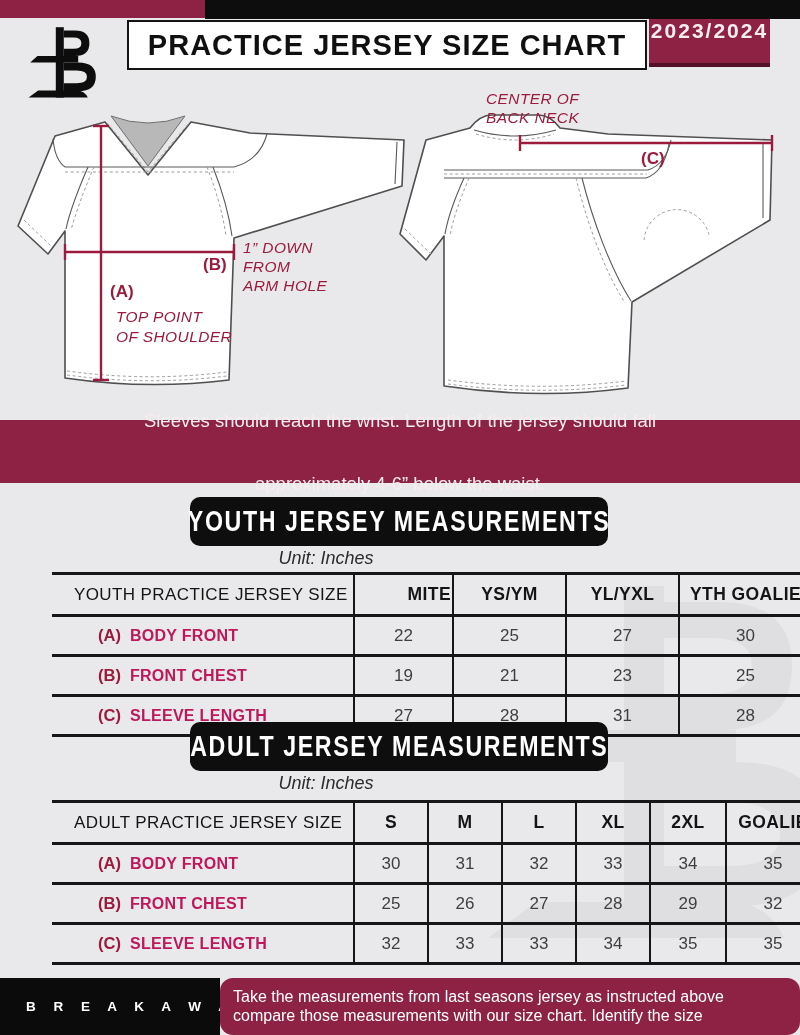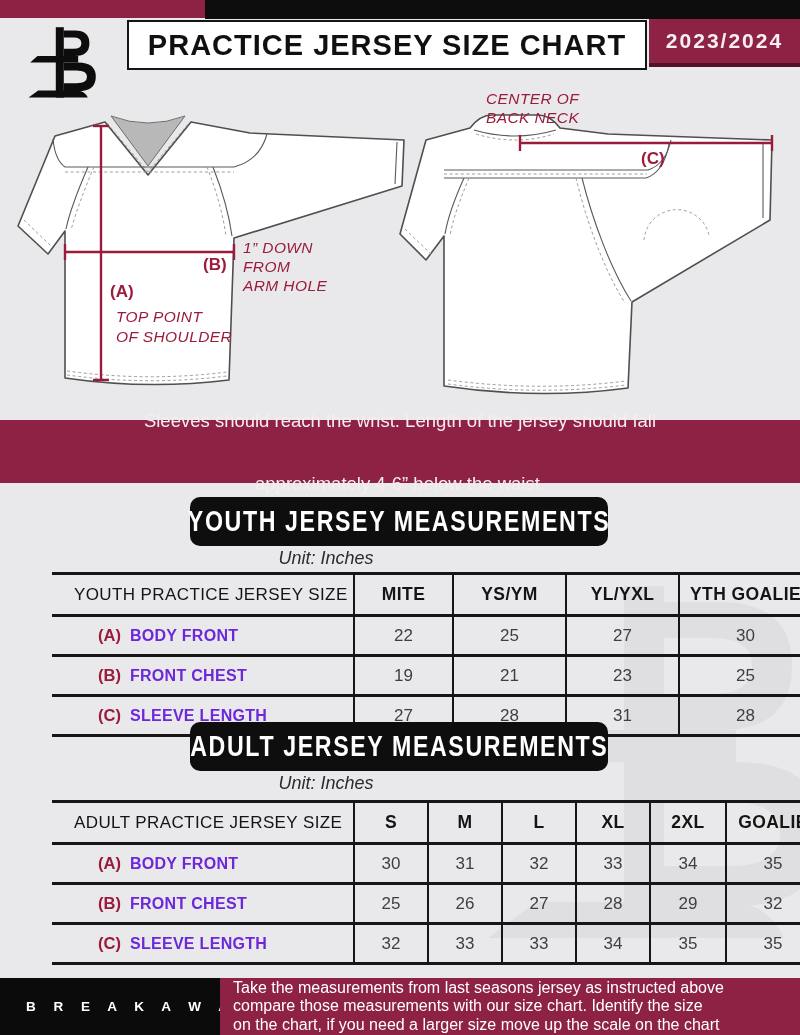--- a/index.html
+++ b/index.html
@@ -5,22 +5,22 @@
   html,body{margin:0;padding:0;}
   body{font-family:"Liberation Sans", sans-serif; background:#cfcfd2;}
   #page{position:relative;width:800px;height:1035px;background:#e9e9eb;overflow:hidden;margin:0 auto;}
 
   
   .top-maroon{position:absolute;left:0;top:0;width:205px;height:18px;background:#8E2244;}
   .top-black{position:absolute;left:205px;top:0;width:595px;height:19px;background:#0d0d0d;}
   .title-box{position:absolute;left:127px;top:20px;width:516px;height:46px;background:#ffffff;
              border:2px solid #141414;display:flex;align-items:center;justify-content:center;z-index:4;}
   .title-box .t{font-size:29px;font-weight:800;color:#101010;letter-spacing:1px;white-space:nowrap;}
-  .year-box{position:absolute;left:649px;top:19px;width:151px;height:44px;background:#8E2244;
-            border-bottom:4px solid #531129;display:flex;align-items:center;justify-content:center;z-index:3;}
+  .year-box{position:absolute;left:649px;top:19px;width:121px;height:44px;background:#8E2244;
+            border-bottom:4px solid #531129;display:flex;justify-content:center;z-index:3;}
   .year-box .y{color:#f7eef2;font-size:21px;font-weight:800;letter-spacing:2px;}
   .logo-main{position:absolute;left:26px;top:24px;z-index:4;}
 
   
   .front-svg{position:absolute;left:10px;top:110px;z-index:2;}
   .back-svg{position:absolute;left:398px;top:88px;z-index:2;}
   .jbody{stroke:#4f4f4f;stroke-width:1.6;fill:#ffffff;stroke-linejoin:round;}
   .jthin{stroke:#5a5a5a;stroke-width:1.1;fill:none;}
   .stitch{stroke:#9d9d9d;stroke-width:1;fill:none;stroke-dasharray:3 2.6;}
   .mline{stroke:#9B1B3C;stroke-width:2.4;fill:none;}
@@ -45,39 +45,39 @@
   
   table.size-table{position:absolute;left:52px;width:720px;border-collapse:collapse;table-layout:fixed;z-index:2;background:transparent;}
   .youth-table{top:572px;} .adult-table{top:800px;}
   .size-table th{height:37px;border-top:3px solid #161616;border-bottom:3px solid #161616;
                  font-size:17.5px;font-weight:700;color:#141414;letter-spacing:.4px;}
   .size-table td{height:35px;border-bottom:3px solid #161616;font-size:17px;color:#3f3f3f;text-align:center;}
   .size-table th+th, .size-table td+td{border-left:2px solid #161616;}
   .size-table th.col-label{text-align:left;padding-left:22px;font-weight:500;font-size:17px;}
   .size-table td.lbl{text-align:left;padding-left:46px;}
   .rowkey{color:#9B1B3C;font-weight:800;font-size:16.5px;margin-right:9px;}
-  .rowlabel{font-weight:600;font-size:16px;color:#6d28d9;letter-spacing:.3px;}
-  .youth-table th:nth-child(1){width:278px;} .youth-table th:nth-child(2){width:95px;}
+  .rowlabel{font-weight:600;font-size:16px;color:#be185d;letter-spacing:.3px;}
+  .youth-table th:nth-child(1){width:278px;} .youth-table th:nth-child(2){width:95px;text-align:right;}
   .youth-table th:nth-child(3){width:109px;} .youth-table th:nth-child(4){width:109px;}
   .youth-table th:nth-child(5){width:129px;margin-left:27px;}
   .adult-table th:nth-child(1){width:278px;} .adult-table th:nth-child(2){width:70px;}
   .adult-table th:nth-child(3){width:70px;}  .adult-table th:nth-child(4){width:70px;}
   .adult-table th:nth-child(5){width:70px;}  .adult-table th:nth-child(6){width:72px;}
   .adult-table th:nth-child(7){width:90px;}
 
   
   .watermark{position:absolute;left:480px;top:555px;z-index:1;pointer-events:none;}
 
   
   .footer-black{position:absolute;left:0;top:978px;width:220px;height:57px;background:#0b0b0b;
                 display:flex;align-items:center;z-index:3;}
   .brand{color:#ffffff;font-size:13.5px;font-weight:700;letter-spacing:7px;margin-left:12px;white-space:nowrap;}
   .footer-maroon{position:absolute;left:220px;top:978px;width:580px;height:57px;background:#8E2244;
                  display:flex;flex-direction:column;justify-content:center;padding-left:13px;
-                 box-sizing:border-box;z-index:3;}
+                 box-sizing:border-box;z-index:3;border-radius:13px;}
   .footer-maroon div{color:#ffffff;font-size:16px;line-height:18.6px;white-space:nowrap;}
 </style>
 </head>
 <body>
 
 <div id="page">
 
   <svg class="watermark" width="360" height="430" viewBox="0 0 90 100">
     <g fill="#dfdfe2">
       <path d="M36 4 H46 V92 H36 Z"></path>
@@ -262,16 +262,15 @@
         <path d="M4 48 L13 40 H64 V48 Z"></path>
         <path d="M46 48 H64 Q86 48 86 66 Q86 84 64 84 H46 V74 H62 Q75 74 75 66 Q75 58 62 58 H46 Z"></path>
         <path d="M2 92 L14 83 H62 Q72 83 76 92 Z"></path>
       </g>
     </svg>
     <span class="brand">B R E A K A W A Y</span>
   </div>
   <div class="footer-maroon">
     <div>Take the measurements from last seasons jersey as instructed above</div>
     <div>compare those measurements  with our size chart. Identify the size</div>
-    <div>on the chart, if you need a larger size move up the scale on the chart</div>
   </div>
 
 </div>
 
 </body></html>

